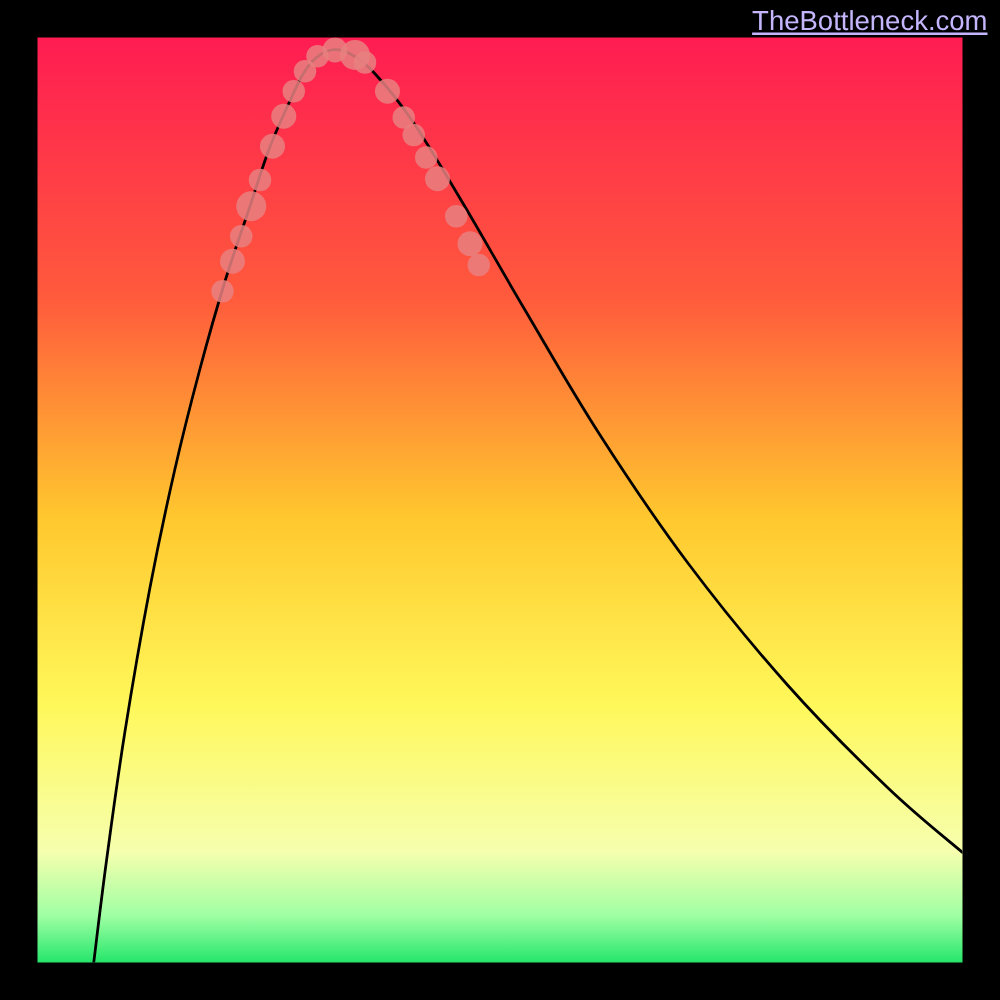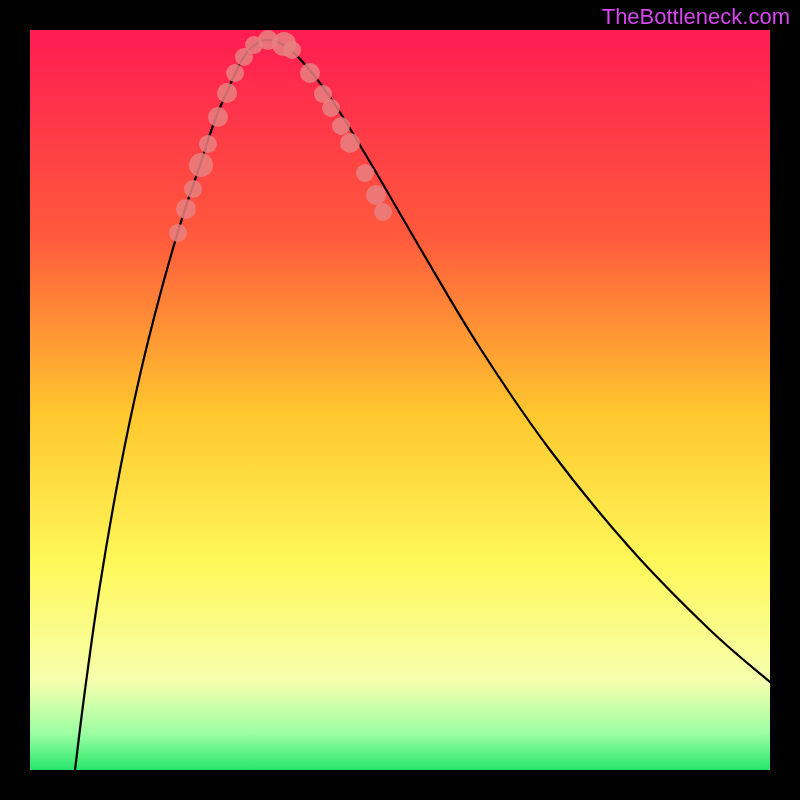--- a/index.html
+++ b/index.html
@@ -33,22 +33,23 @@
     width: 740px;
     height: 740px;
     display: block;
   }
   .watermark {
     position: absolute;
     top: 4px;
     right: 10px;
     font-size: 22px;
     font-weight: 500;
-    color: #d946ef;
+    color: #c4b5fd;
     user-select: none;
+    text-decoration: underline;
   }
   .curve {
     fill: none;
     stroke: #000;
     stroke-width: 2.2;
     stroke-linecap: round;
     stroke-linejoin: round;
   }
   .series-point {
     opacity: 0.85;

